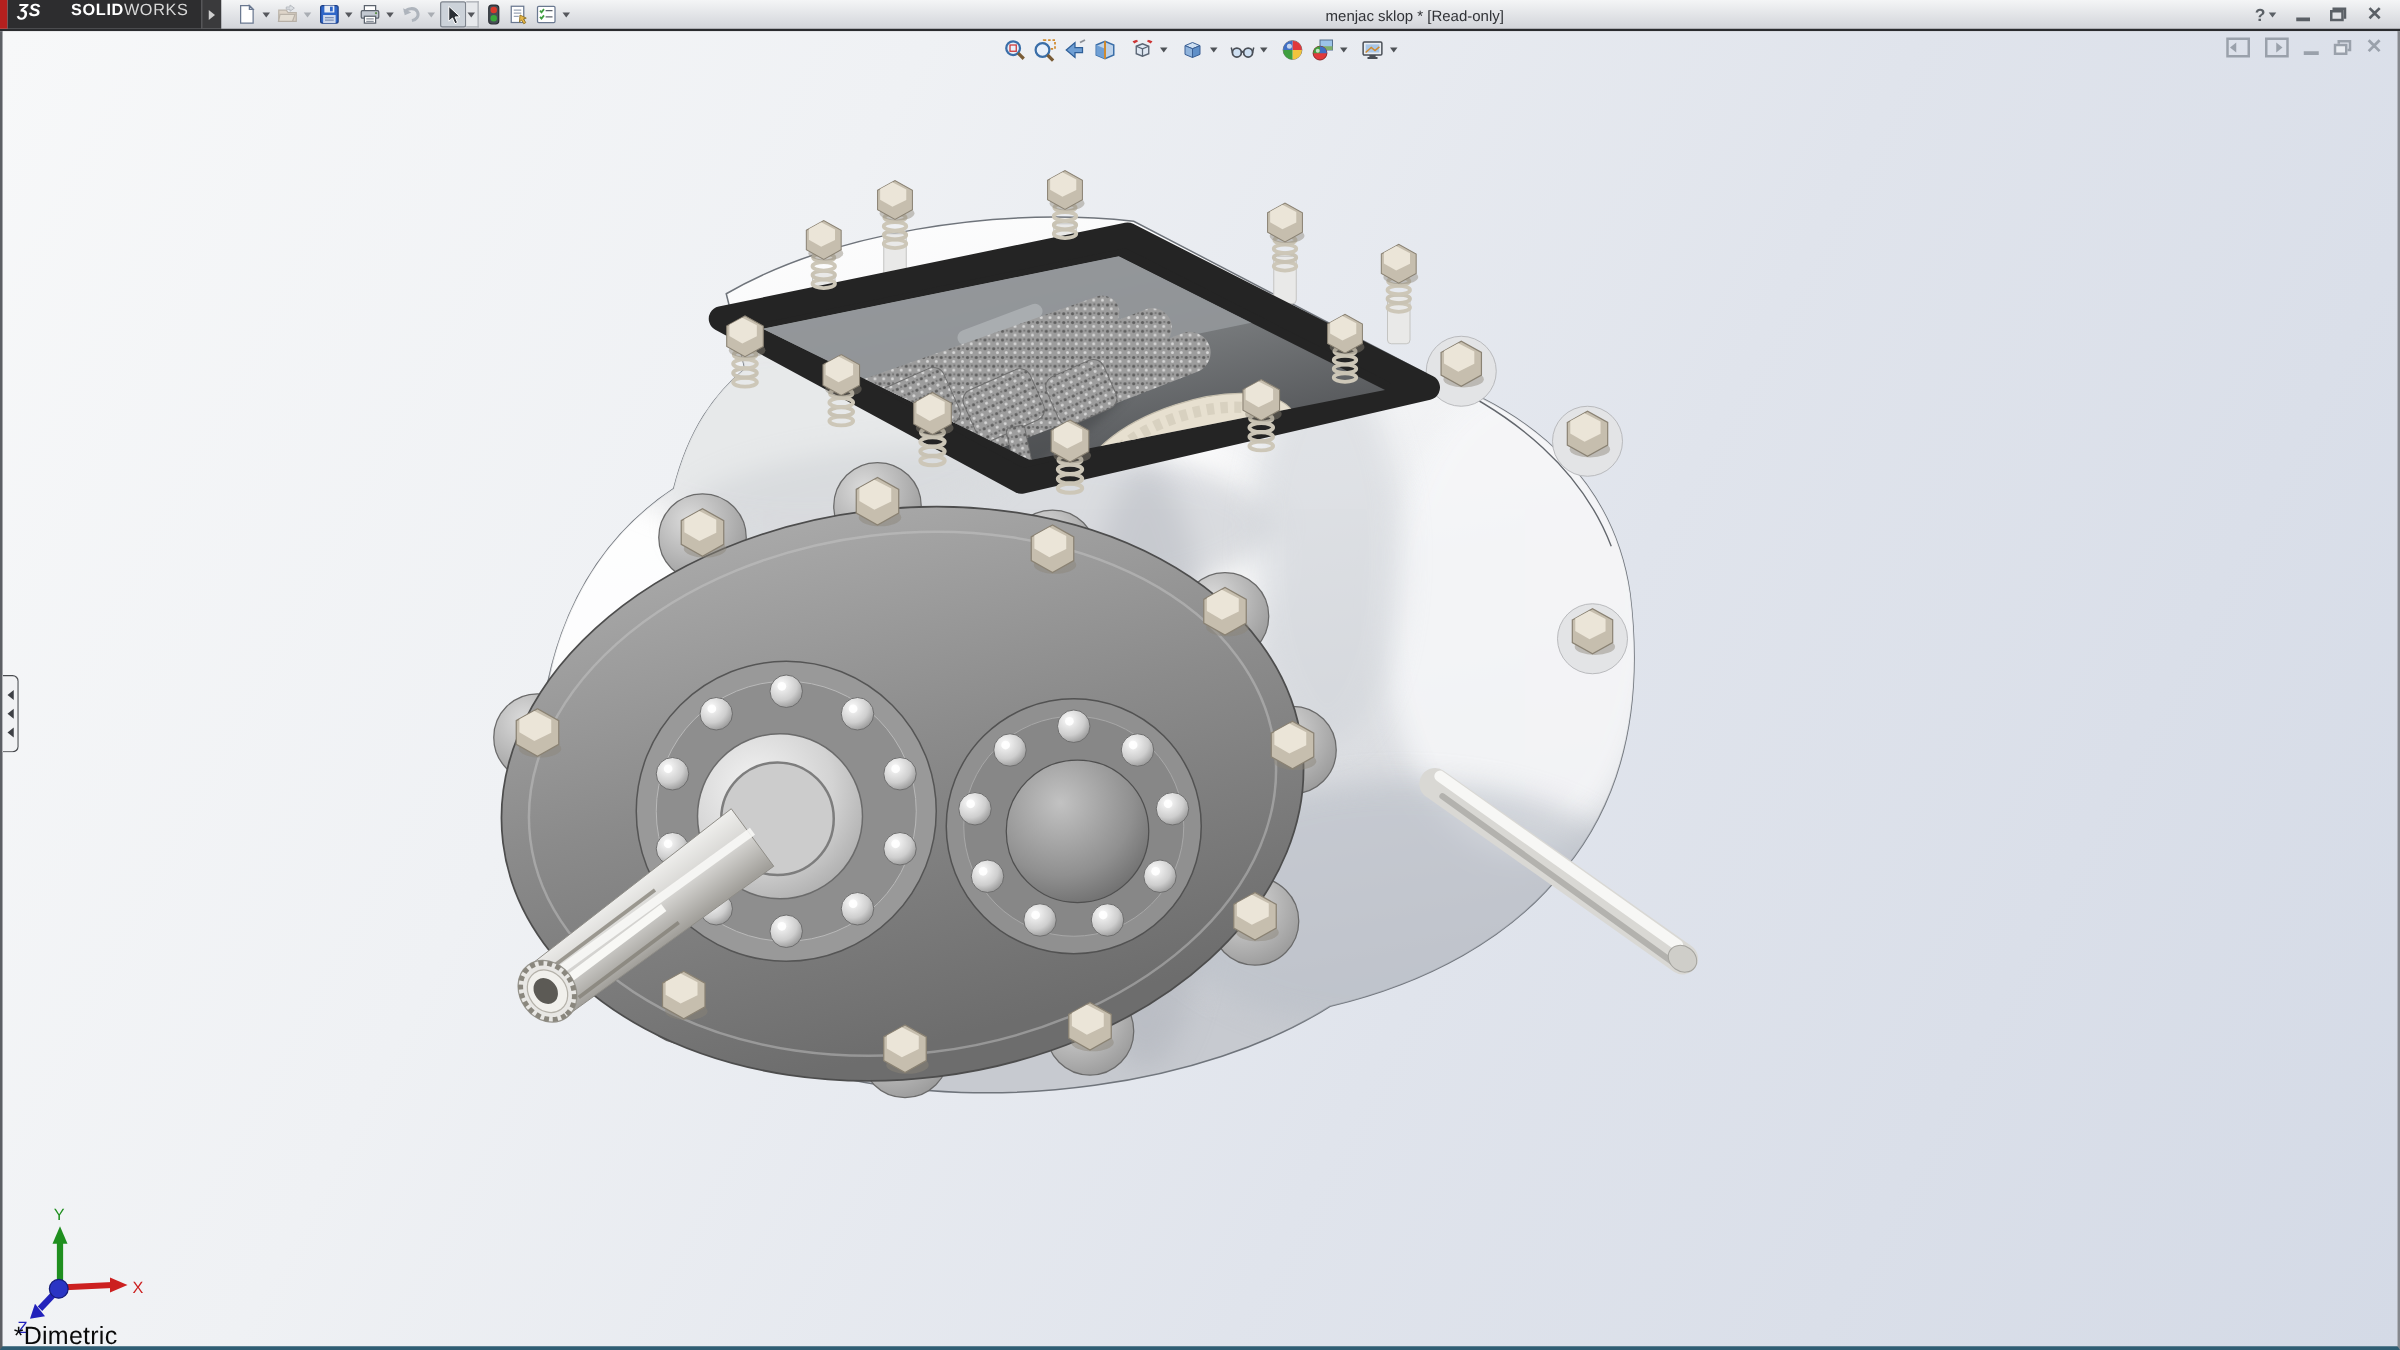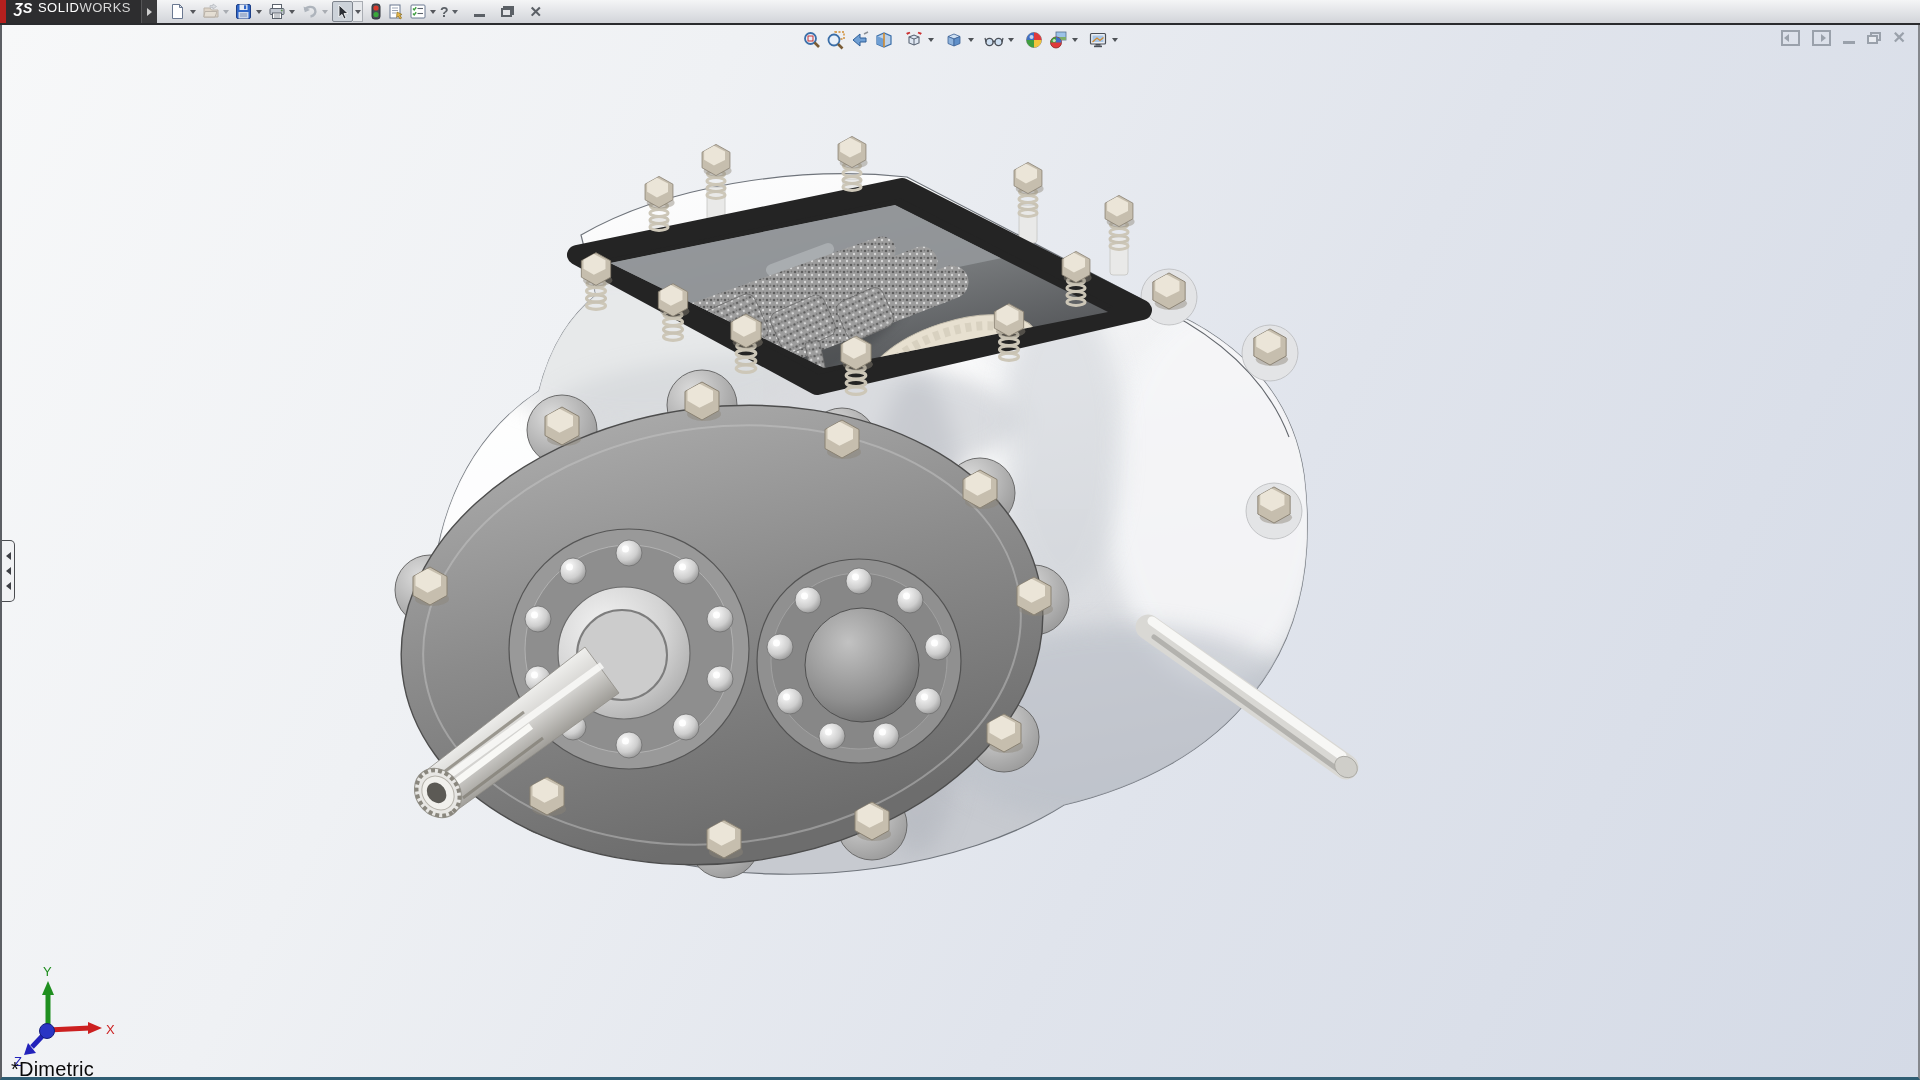--- a/index.html
+++ b/index.html
@@ -17,21 +17,21 @@
     border-bottom:2px solid #2a2b2e;
     box-sizing:border-box;
   }
   .logo-block{display:flex;align-items:stretch;flex:0 0 auto;}
   .logo-red{width:6px;background:#b5201e;}
   .logo-dark{
     background:#2d2d2f;color:#fff;display:flex;align-items:flex-start;
     padding:0 10px 0 8px;font-size:13px;letter-spacing:.5px;white-space:nowrap;
   }
   .logo-mark{font-style:italic;font-weight:bold;margin-right:5px;font-size:14px;}
-  .logo-bold{font-weight:normal;}
+  .logo-bold{font-weight:bold;margin-left:19px;}
   .logo-light{font-weight:normal;color:#d8d8d8;}
   .logo-arrow{
     width:15px;background:#3a3a3c;border-left:1px solid #565658;
     display:flex;align-items:center;justify-content:center;
   }
   .logo-arrow i{
     width:0;height:0;border-left:5px solid #cfcfcf;
     border-top:4px solid transparent;border-bottom:4px solid transparent;
   }
   .tbar{display:flex;align-items:center;margin-left:10px;flex:0 0 auto;}
@@ -204,20 +204,21 @@
         <line x1="8.5" y1="5.5" x2="14" y2="5.5" stroke="#5c636d" stroke-width="1.1"></line>
         <path d="M4 10.5 l1.2 1.4 2-2.6" fill="none" stroke="#3f9e3f" stroke-width="1.4"></path>
         <line x1="8.5" y1="10.5" x2="14" y2="10.5" stroke="#5c636d" stroke-width="1.1"></line>
       </svg>
     </div>
       <div class="tb-caret">
         <i></i>
       </div>
   </div>
 
+  <div class="win-title">menjac sklop * [Read-only]</div>
 
   <div class="win-ctrls">
     <div class="wc-help">
       <span>?</span>
       <i style="width:0;height:0;border-top:4px solid #5b6066;border-left:3.5px solid transparent;border-right:3.5px solid transparent;"></i>
     </div>
     <div class="wc-min" title=""></div>
     <div class="wc-restore">
         <i></i>
         <b></b>

